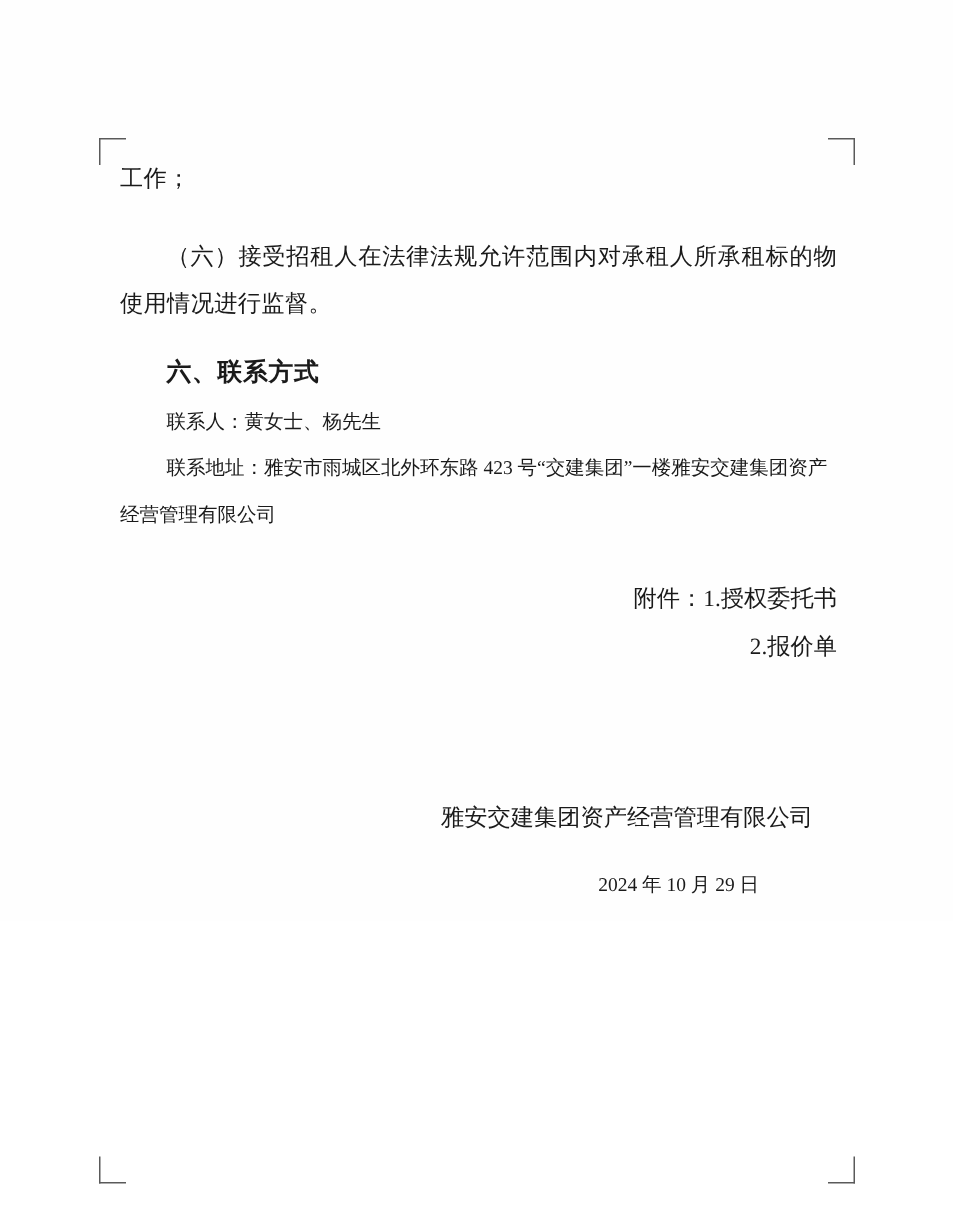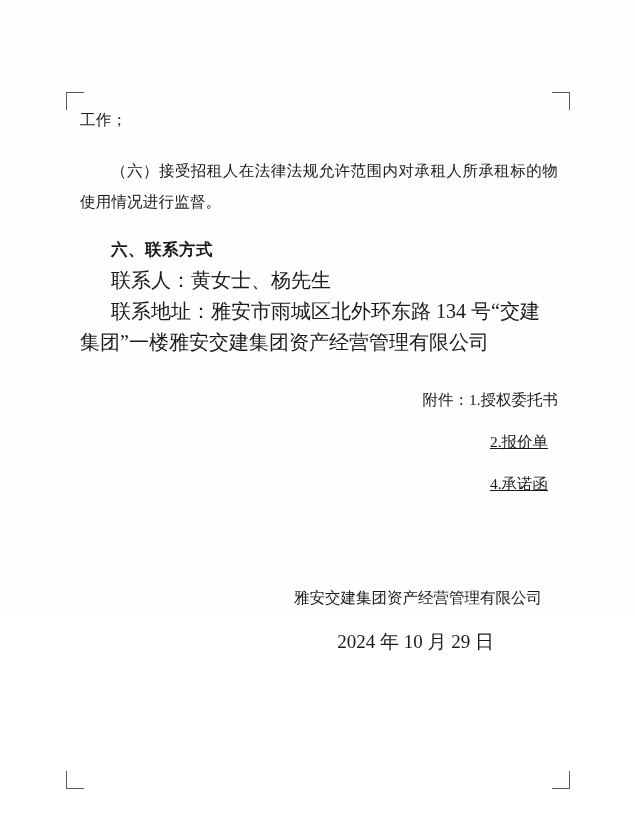--- a/index.html
+++ b/index.html
@@ -73,62 +73,61 @@
   .gap-lg { margin-top: 22px; }
   .gap-sm { margin-top: 6px; }
 
   .heading {
     font-size: 16.5px;
     font-weight: bold;
     line-height: 32px;
     margin: 14px 0 0 0;
     text-indent: 31px;
     letter-spacing: 0.5px;
-    font-family: Liberation Sans, sans-serif;
+    font-family: Liberation Mono, monospace;
   }
 
   .info-line {
-    font-size: 20px;
+    font-size: 13px;
     line-height: 31px;
     text-indent: 31px;
     margin: 0;
   }
 
   .attach-block {
     margin-top: 26px;
     text-align: right;
   }
   .attach-line {
     font-size: 15.5px;
     line-height: 32px;
     text-indent: 31px;
     margin: 0;
   }
   .attach-item {
     font-size: 15.5px;
     line-height: 32px;
     text-indent: 62px;
-    margin: 10px;
-    text-decoration: underline;
+    margin: 0;
   }
 
   .signature {
     margin-top: 82px;
     text-align: right;
     padding-right: 4px;
   }
   .sig-org {
     font-size: 15.5px;
     line-height: 32px;
     margin: 12px;
   }
   .sig-date {
-    font-size: 19px;
+    font-size: 13px;
     line-height: 32px;
-    margin: 12px;
+    margin: 0;
     padding-right: 48px;
   }
 </style>
 </head>
 <body>
 
 <div class="page">
 
   <div class="crop tl"></div>
   <div class="crop tr"></div>
@@ -137,26 +136,25 @@
 
   <div class="content">
 
     <p class="para">工作；</p>
 
     <p class="para indent gap-lg">（六）接受招租人在法律法规允许范围内对承租人所承租标的物使用情况进行监督。</p>
 
     <h2 class="heading">六、联系方式</h2>
 
     <p class="info-line gap-sm">联系人：黄女士、杨先生</p>
-    <p class="info-line">联系地址：雅安市雨城区北外环东路 134 号“交建集团”一楼雅安交建集团资产经营管理有限公司</p>
+    <p class="info-line">联系地址：雅安市雨城区北外环东路 423 号“交建集团”一楼雅安交建集团资产经营管理有限公司</p>
 
     <div class="attach-block">
       <p class="attach-line">附件：1.授权委托书</p>
       <p class="attach-item">2.报价单</p>
-      <p class="attach-item">4.承诺函</p>
     </div>
 
     <div class="signature">
       <p class="sig-org">雅安交建集团资产经营管理有限公司</p>
       <p class="sig-date">2024 年 10 月 29 日</p>
     </div>
 
   </div>
 </div>
 

